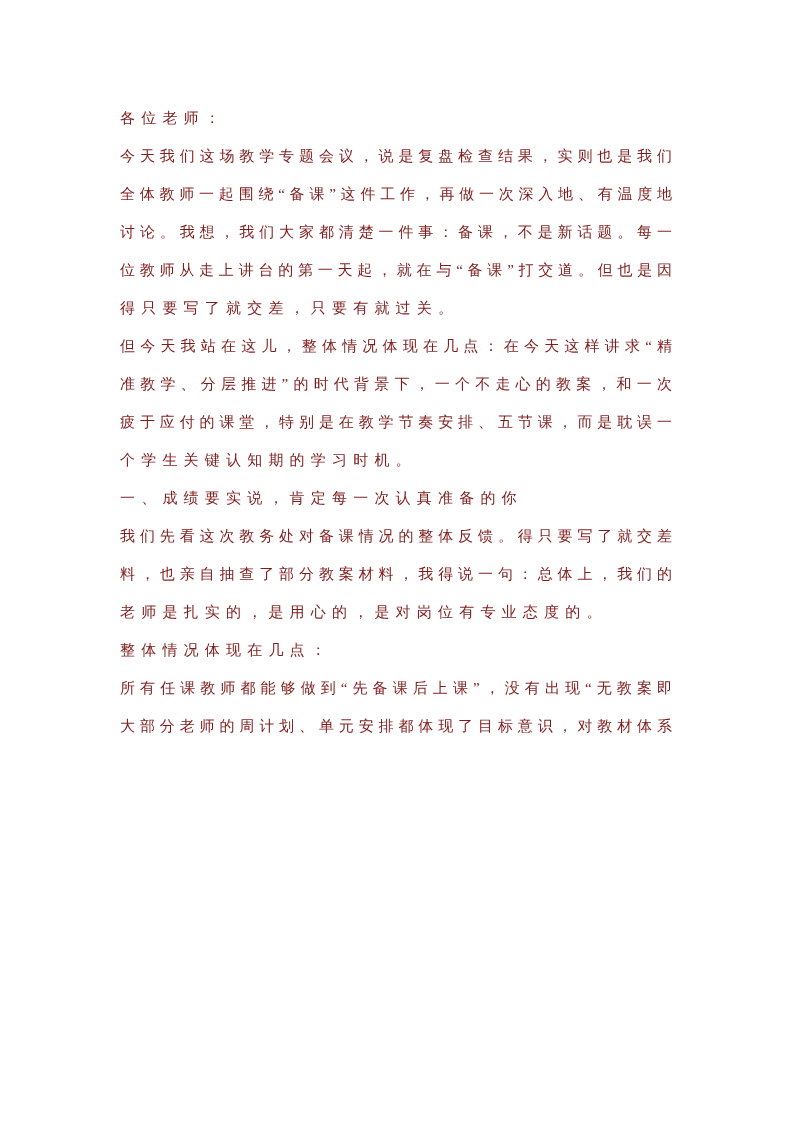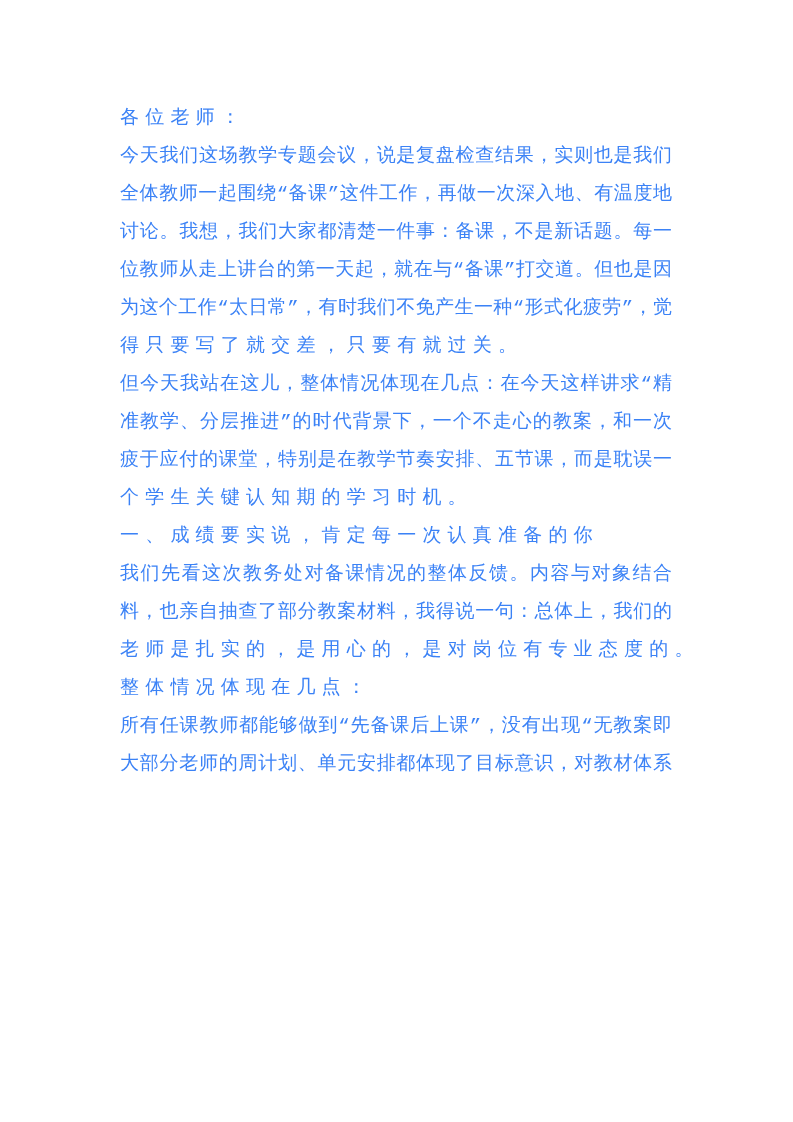--- a/index.html
+++ b/index.html
@@ -2,23 +2,23 @@
 <html><head>
 <meta charset="utf-8">
 <style>
   html, body { margin: 0; padding: 0; background: #ffffff; }
   body { width: 793px; height: 1122px; position: relative; overflow: hidden; }
   .page {
     position: absolute;
     left: 120px;
     top: 99px;
     width: 552px;
-    font-family: Liberation Mono, monospace;
-    font-size: 19px;
-    color: #3b82f6;
+    font-family: Liberation Serif, serif;
+    font-size: 15px;
+    color: #7f1d1d;
   }
   .line {
     height: 38px;
     line-height: 38px;
     white-space: nowrap;
     letter-spacing: 6.2px;
   }
   .line.justify {
     text-align: justify;
     text-align-last: justify;
@@ -27,26 +27,25 @@
 </style>
 </head>
 <body>
 
 <div class="page">
   <div class="line">各位老师：</div>
   <div class="line justify">今天我们这场教学专题会议，说是复盘检查结果，实则也是我们</div>
   <div class="line justify">全体教师一起围绕“备课”这件工作，再做一次深入地、有温度地</div>
   <div class="line justify">讨论。我想，我们大家都清楚一件事：备课，不是新话题。每一</div>
   <div class="line justify">位教师从走上讲台的第一天起，就在与“备课”打交道。但也是因</div>
-  <div class="line justify">为这个工作“太日常”，有时我们不免产生一种“形式化疲劳”，觉</div>
   <div class="line">得只要写了就交差，只要有就过关。</div>
   <div class="line justify">但今天我站在这儿，整体情况体现在几点：在今天这样讲求“精</div>
   <div class="line justify">准教学、分层推进”的时代背景下，一个不走心的教案，和一次</div>
   <div class="line justify">疲于应付的课堂，特别是在教学节奏安排、五节课，而是耽误一</div>
   <div class="line">个学生关键认知期的学习时机。</div>
   <div class="line">一、成绩要实说，肯定每一次认真准备的你</div>
-  <div class="line justify">我们先看这次教务处对备课情况的整体反馈。内容与对象结合</div>
+  <div class="line justify">我们先看这次教务处对备课情况的整体反馈。得只要写了就交差</div>
   <div class="line justify">料，也亲自抽查了部分教案材料，我得说一句：总体上，我们的</div>
   <div class="line">老师是扎实的，是用心的，是对岗位有专业态度的。</div>
   <div class="line">整体情况体现在几点：</div>
   <div class="line justify">所有任课教师都能够做到“先备课后上课”，没有出现“无教案即</div>
   <div class="line justify">大部分老师的周计划、单元安排都体现了目标意识，对教材体系</div>
 </div>
 
 </body></html>

